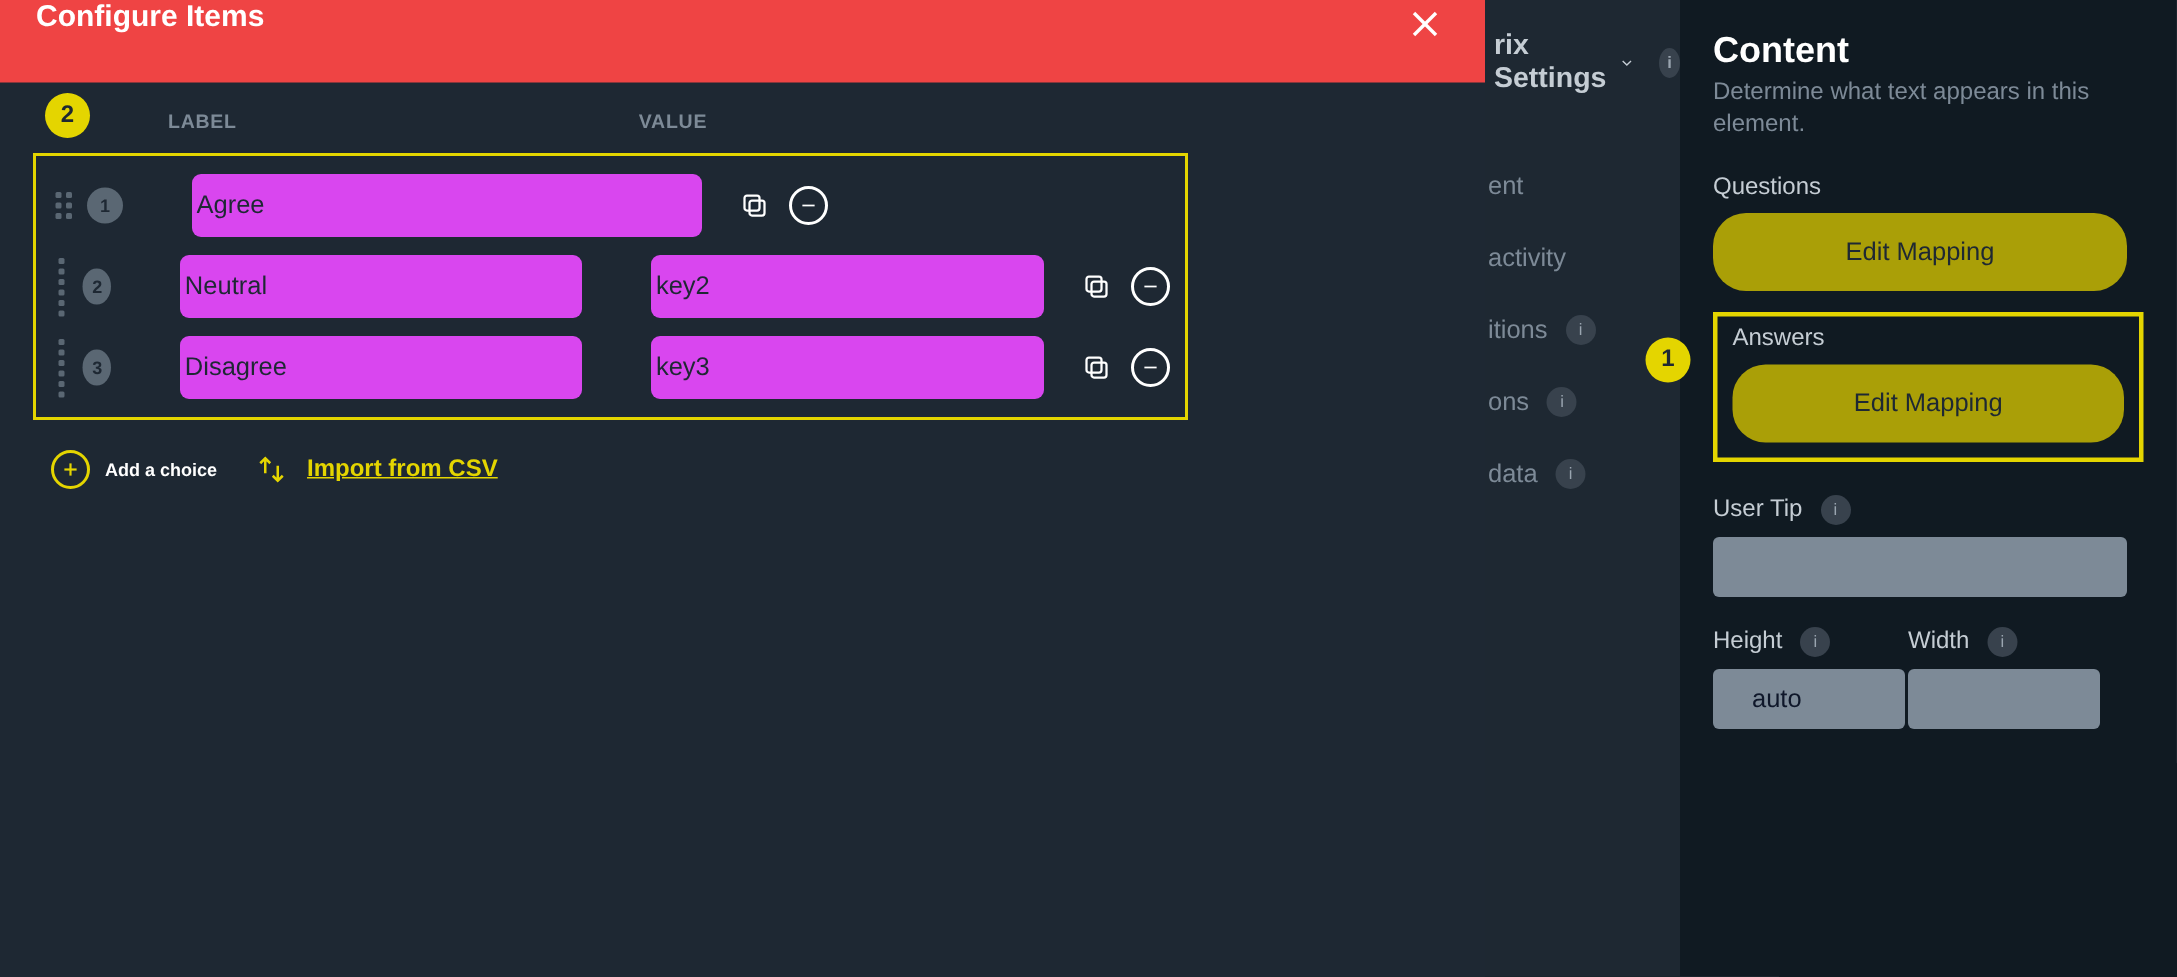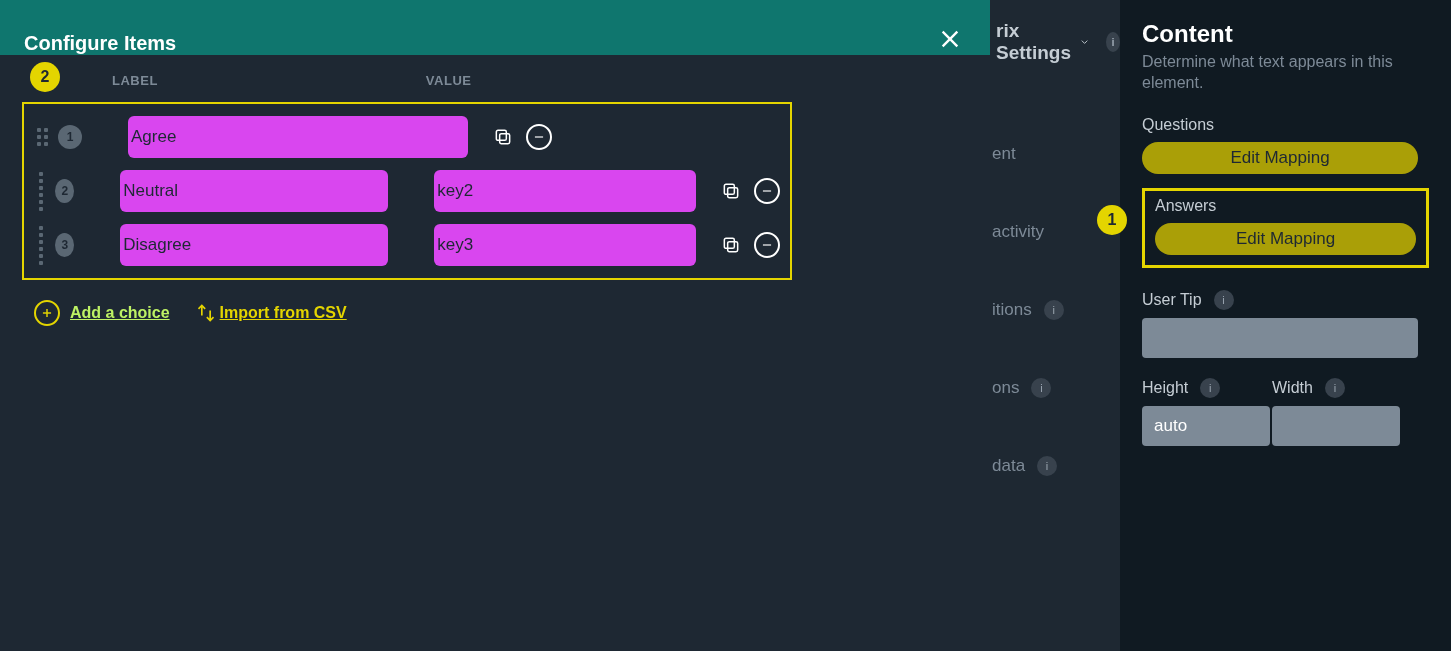--- a/index.html
+++ b/index.html
@@ -13,24 +13,24 @@
   color: #fff;
 }
 .main-container { display: flex; width: 100%; height: 100%; }
 .modal-overlay {
   width: 990px;
   height: 100%;
   background: #1e2833;
   position: relative;
 }
 .modal-header {
-  background: #0f766e;
+  background: #ef4444;
   height: 55px;
   display: flex;
-  align-items: flex-end;
+  align-items: flex-start;
   padding: 0 24px;
   justify-content: space-between;
 }
 .modal-title { font-size: 20px; font-weight: 600; color: #fff; }
 .close-btn {
   background: none; border: none; color: #fff;
   font-size: 24px; cursor: pointer; width: 32px; height: 32px;
   display: flex; align-items: center; justify-content: center;
 }
 .close-btn svg { width: 22px; height: 22px; stroke: #fff; stroke-width: 2.5; }
@@ -110,24 +110,24 @@
   margin-top: 20px; padding-left: 10px;
 }
 .add-choice { display: flex; align-items: center; gap: 10px; cursor: pointer; }
 .add-choice-circle {
   width: 26px; height: 26px; border-radius: 50%;
   border: 2.5px solid #e4d500;
   display: flex; align-items: center; justify-content: center;
 }
 .add-choice-circle svg { stroke: #e4d500; stroke-width: 2.5; }
 .add-choice-label {
-  color: #bef264; font-weight: 600; text-decoration: underline;
-  font-size: 16px;
-}
-.import-csv { display: flex; align-items: center; gap: 4px; cursor: pointer; }
+  color: #ffffff; font-weight: 600; 
+  font-size: 12px;
+}
+.import-csv { display: flex; align-items: center; gap: 14px; cursor: pointer; }
 .import-csv svg { stroke: #e4d500; stroke-width: 2; fill: none; }
 .import-csv-label {
   color: #e4d500; font-weight: 600; text-decoration: underline;
   font-size: 16px;
 }
 
 .side-area {
   flex: 1;
   background: #101a22;
   position: relative;
@@ -143,38 +143,38 @@
   display: flex; align-items: center; gap: 8px; padding-left: 6px;
 }
 .bg-settings-bar svg { stroke: #c5cdd4; stroke-width: 2; }
 .bg-info-dot {
   width: 20px; height: 20px; border-radius: 50%;
   background: #38424d; color: #9aa5b0;
   font-size: 11px; display: flex; align-items: center; justify-content: center;
   margin-left: 8px;
 }
 .bg-items { margin-top: 50px; display: flex; flex-direction: column; gap: 28px; padding-left: 2px;}
-.bg-item { display: flex; align-items: center; gap: 8px; margin-top: 30px; }
+.bg-item { display: flex; align-items: center; gap: 8px; }
 .bg-item-text { color: #7d8a97; font-size: 17px; }
 .bg-item .bg-info-dot { margin-left: 4px; }
 .content-panel {
   flex: 1; padding: 20px 22px 0 22px;
 }
 .panel-title { font-size: 24px; font-weight: 700; color: #fff; }
 .panel-sub { color: #7d8a97; font-size: 16px; margin-top: 4px; line-height: 1.3; max-width: 260px; }
 .section-label {
   color: #c5cdd4; font-size: 16px; margin-top: 22px;
   display: flex; align-items: center; gap: 8px;
 }
 .edit-btn {
   display: block; width: 100%; max-width: 276px;
   background: #aa9f07;
   color: #1e2833;
   border: none; border-radius: 22px;
-  height: 32px; font-size: 17px; font-weight: 500;
+  height: 52px; font-size: 17px; font-weight: 500;
   margin-top: 8px; cursor: pointer;
 }
 .answers-box {
   border: 3px solid #e4d500;
   padding: 6px 10px 10px 10px;
   margin-top: 14px;
   position: relative;
   max-width: 298px;
 }
 .callout-1 {
@@ -186,21 +186,21 @@
   background: #7d8a97; border: none; border-radius: 4px;
   margin-top: 8px; padding: 0 10px; color: #1e2833; font-size: 16px;
 }
 .form-row {
   display: flex; gap: 2px; margin-top: 20px;
 }
 .form-col .section-label { margin-top: 0; }
 .narrow-input {
   width: 128px; height: 40px;
   background: #7d8a97; border: none; border-radius: 4px;
-  margin-top: 8px; padding: 0 12px; color: #ffffff; font-size: 17px;
+  margin-top: 8px; padding: 0 26px; color: #0f172a; font-size: 17px;
 }
 </style>
 </head>
 <body>
 
 <div class="main-container">
   <div class="modal-overlay">
     <div class="modal-header">
       <div class="modal-title">Configure Items</div>
       <button class="close-btn">

